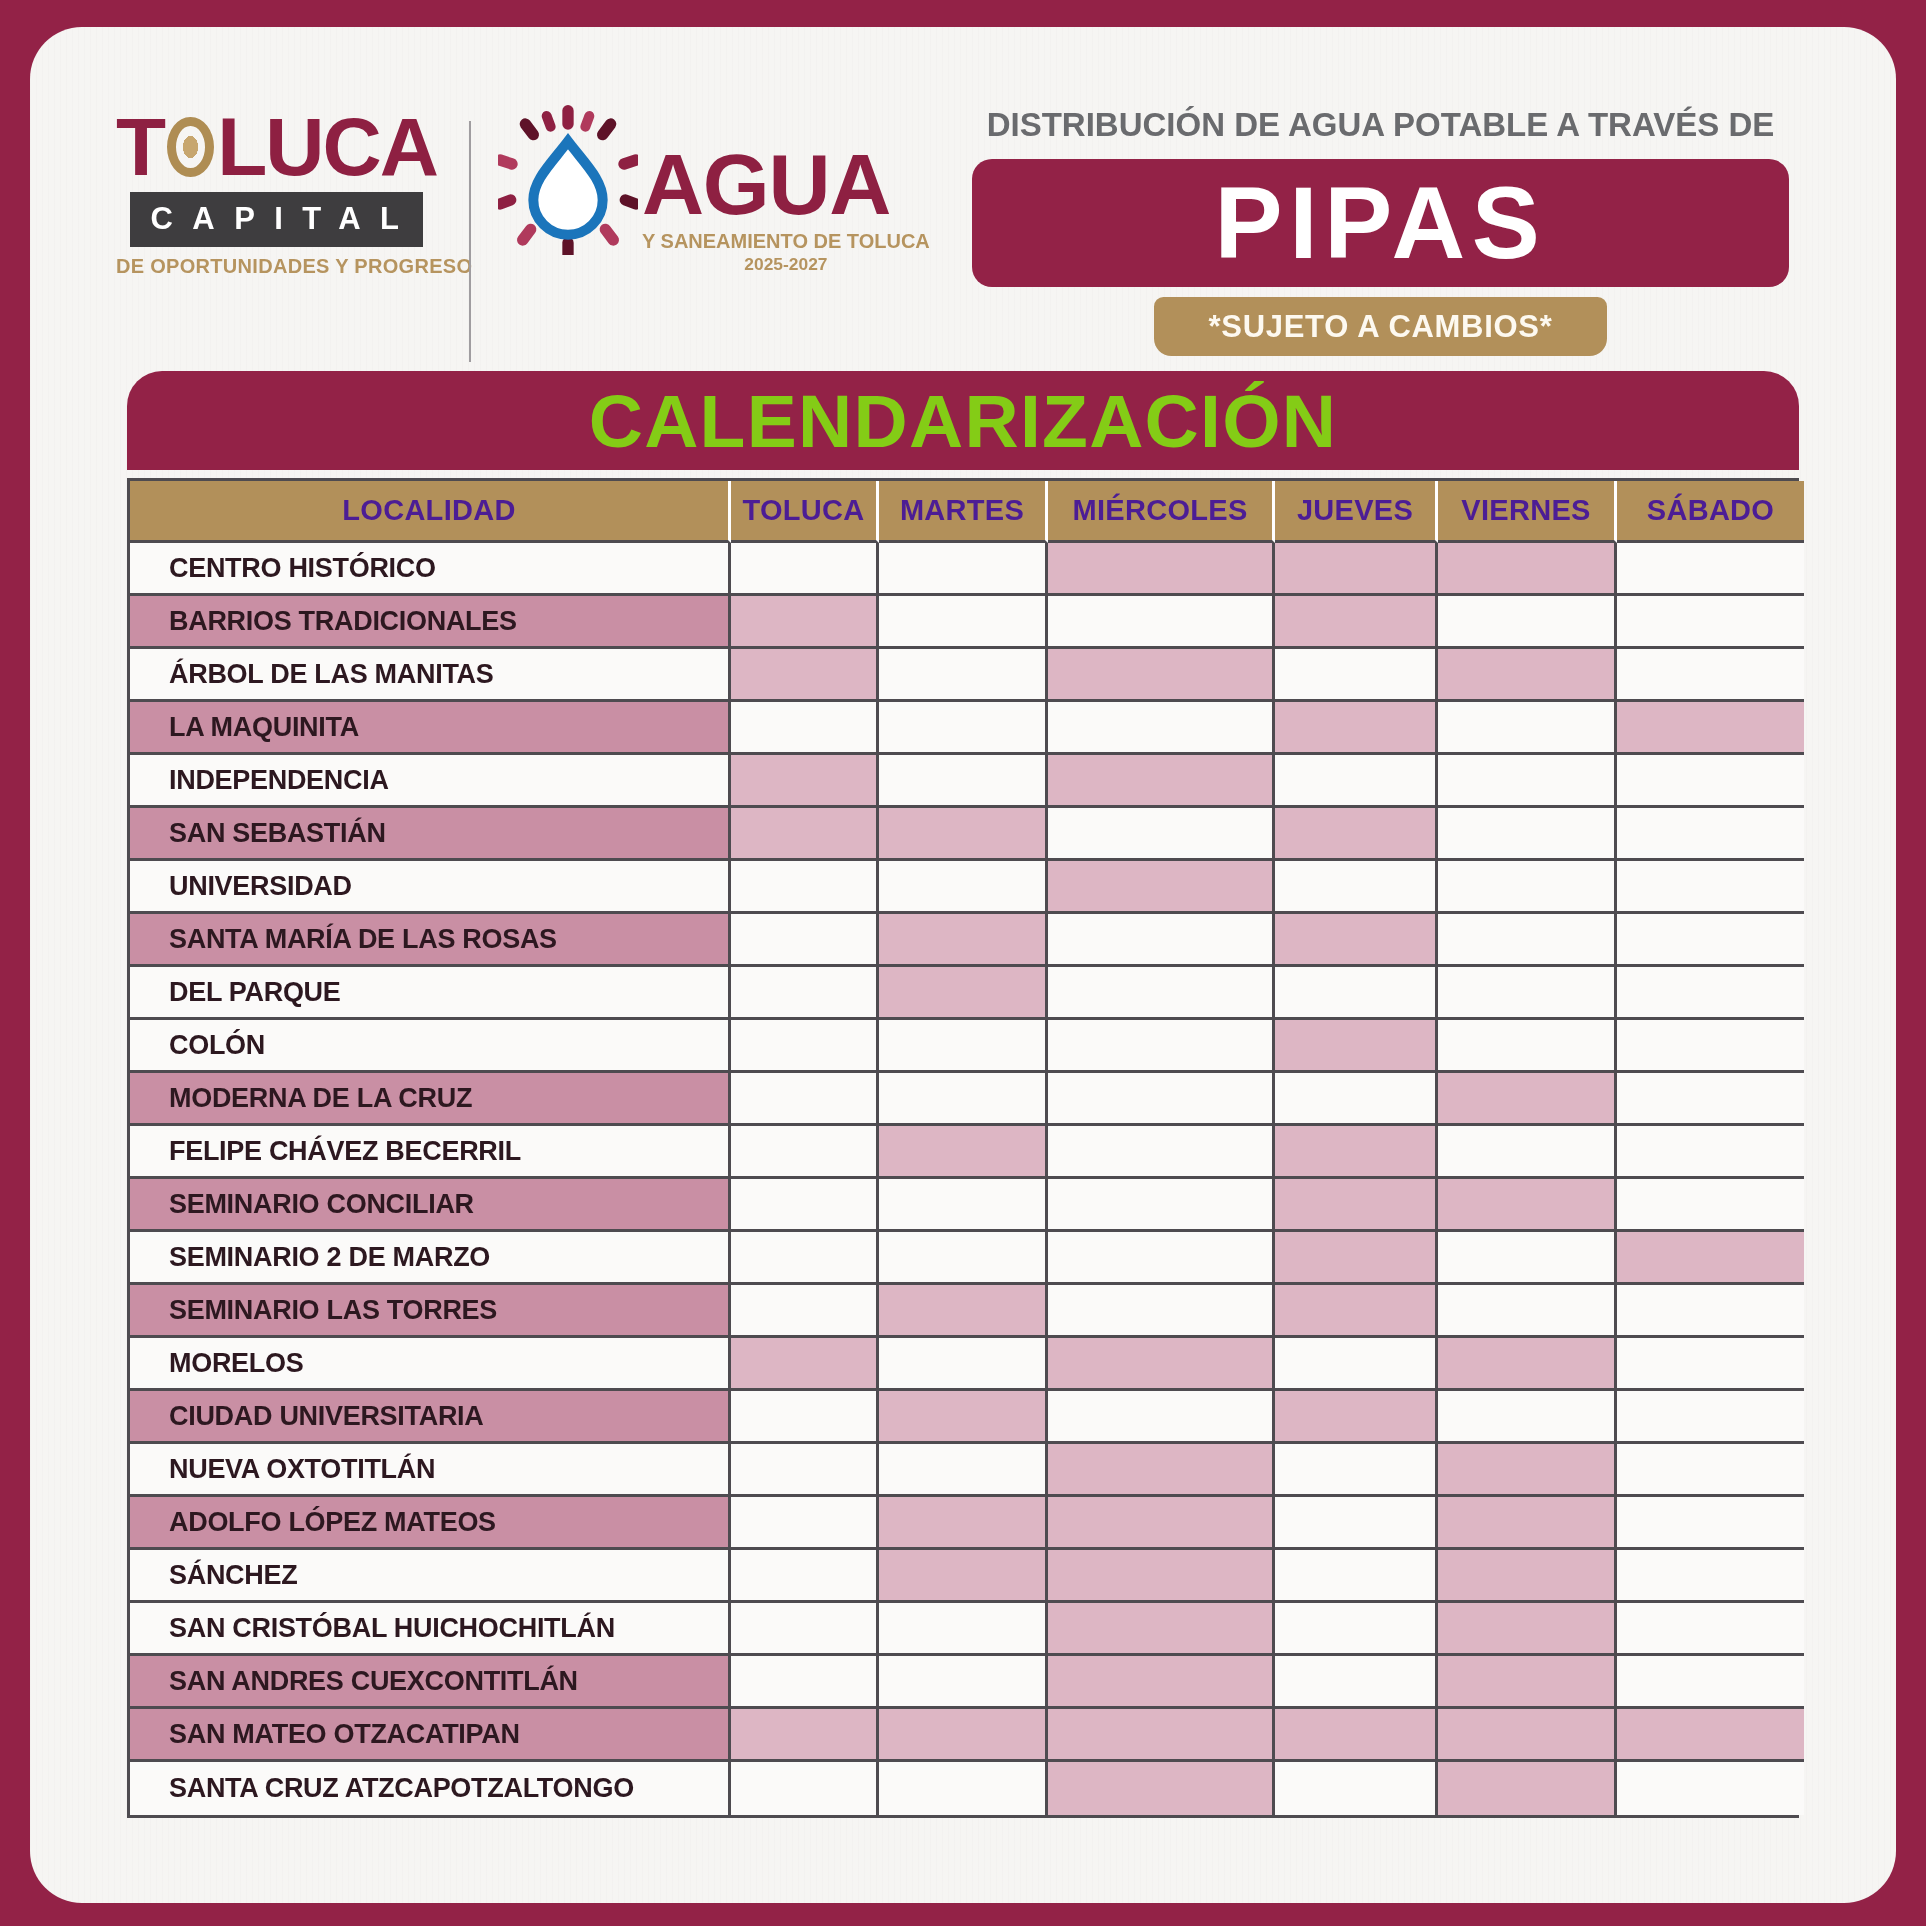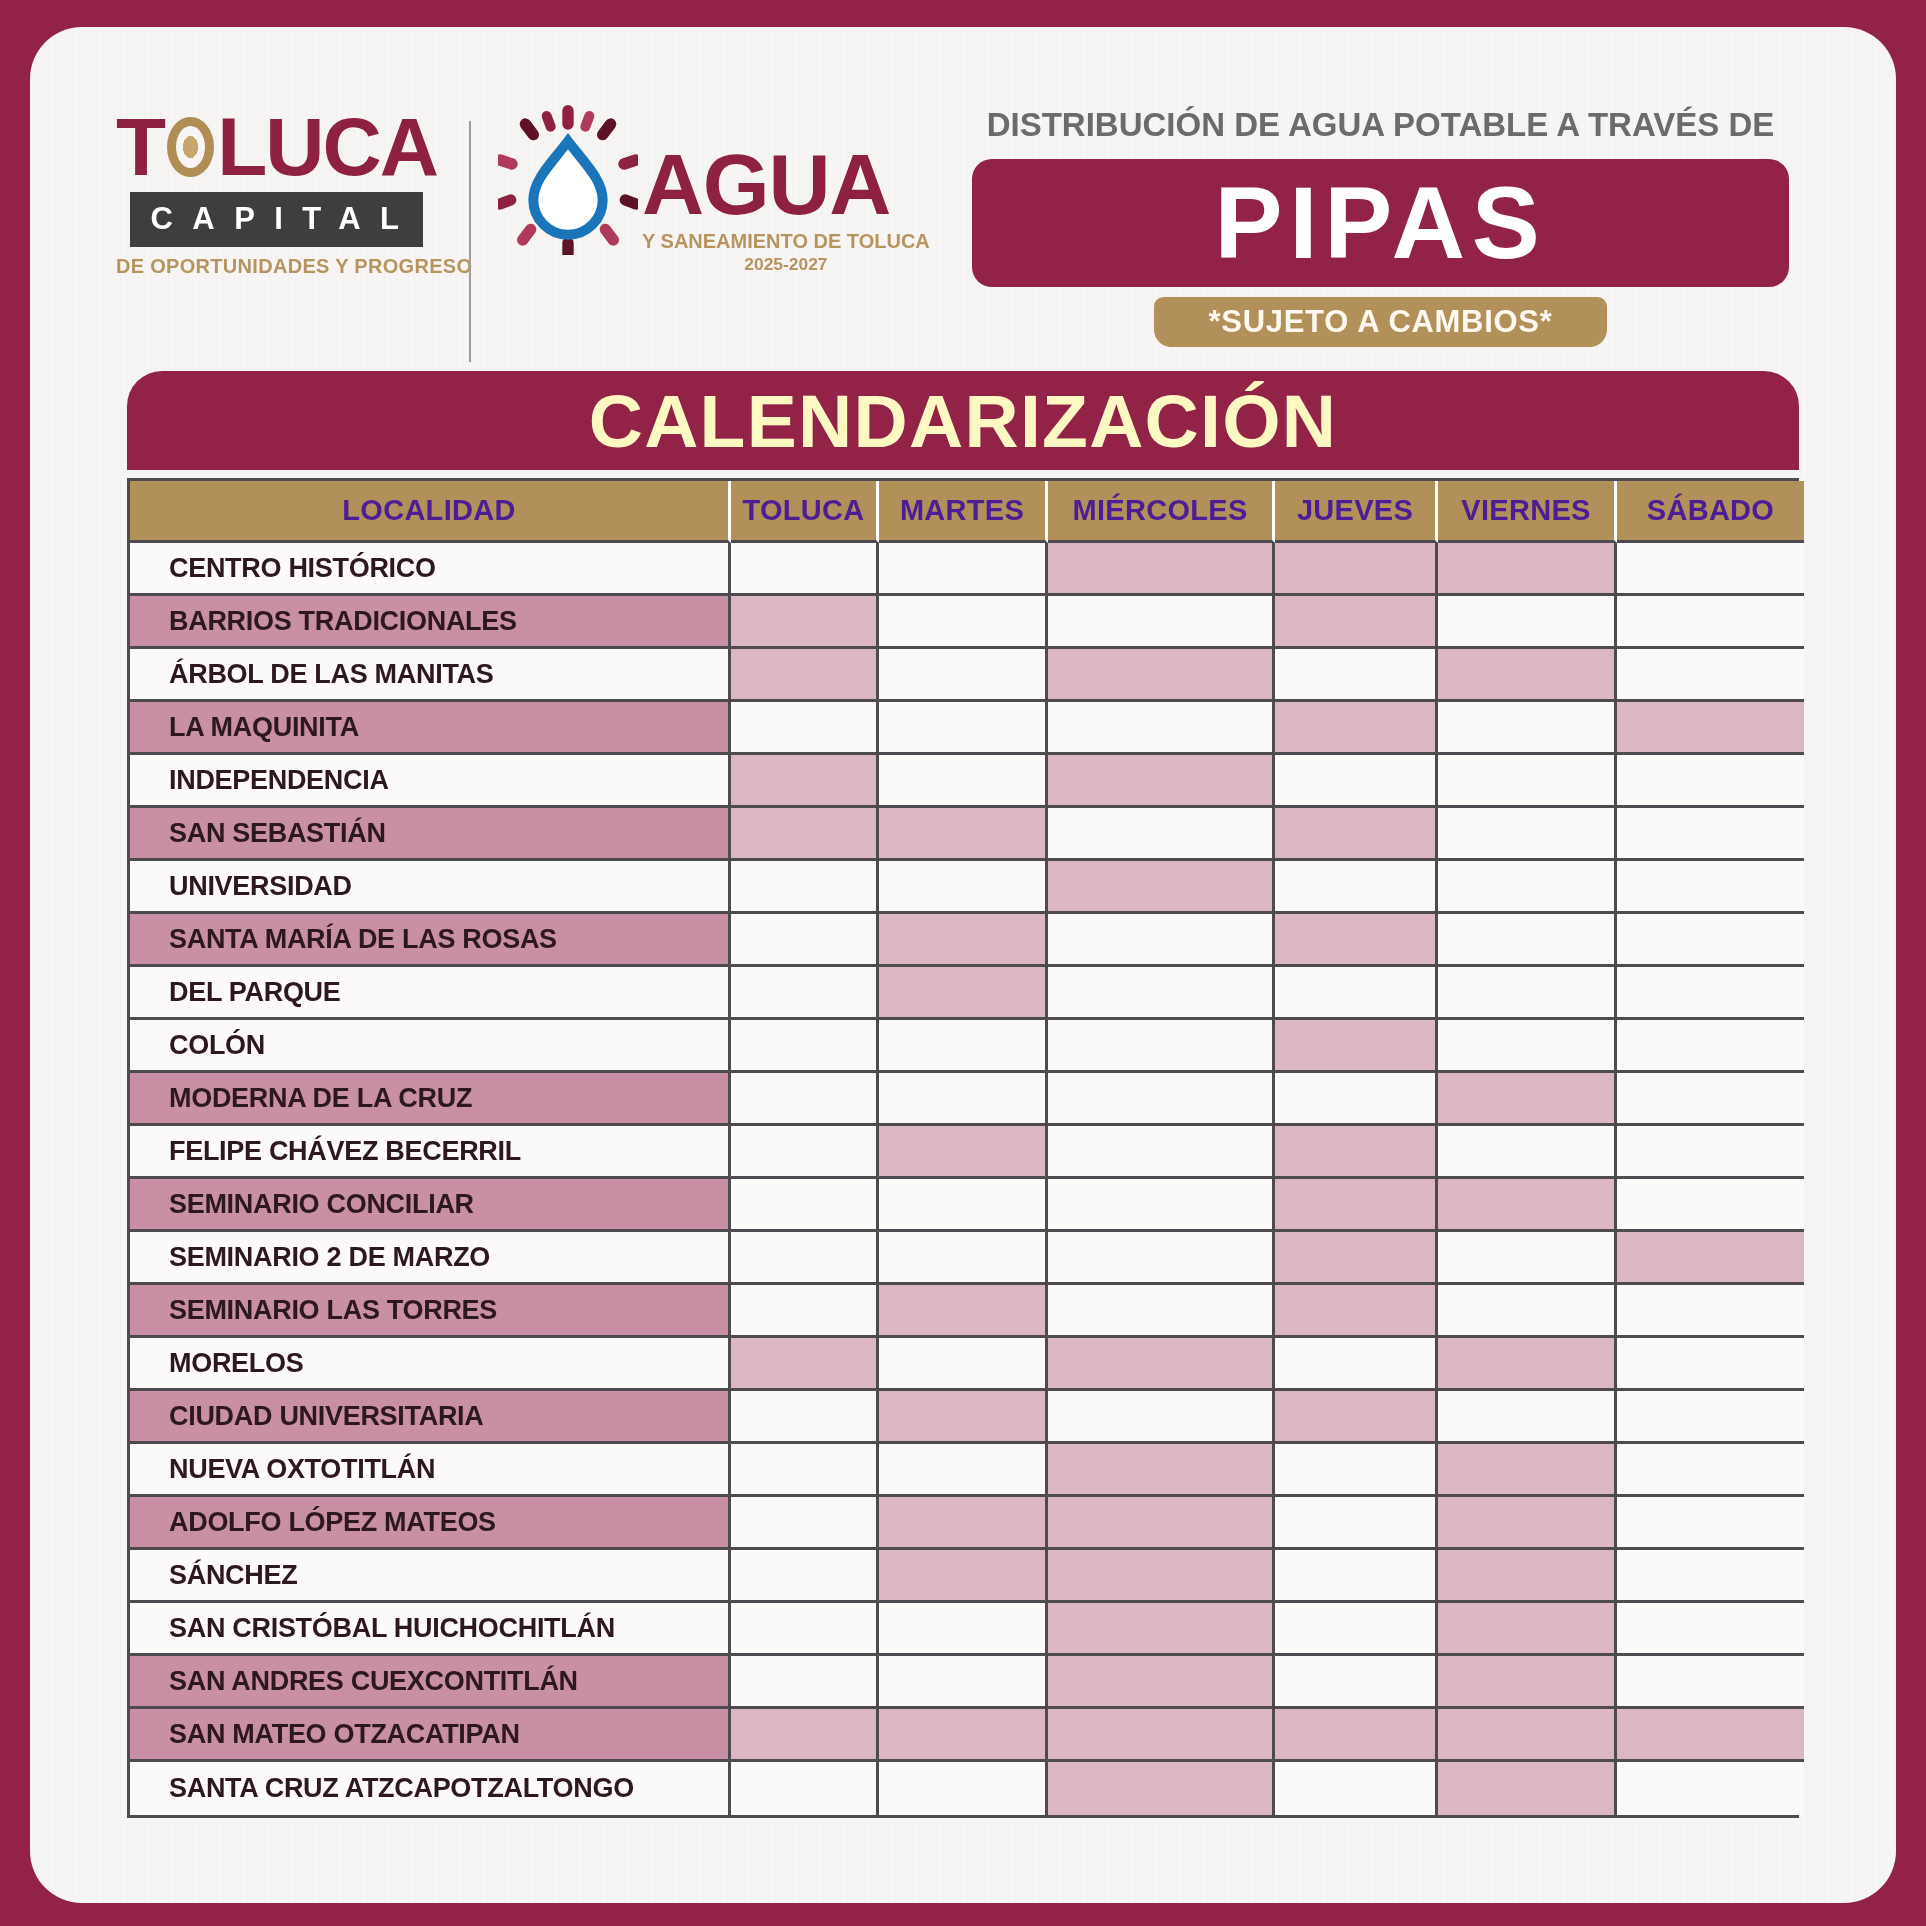--- a/index.html
+++ b/index.html
@@ -37,28 +37,28 @@
   .agua-icon{width:140px;height:154px;}
   .agua-textcol{margin-left:4px;margin-top:40px;}
   .agua-word{font-size:86px;font-weight:800;color:#8E2042;letter-spacing:-1.3px;line-height:1;}
   .agua-sub{margin-top:2.7px;color:var(--gold-text);font-size:20px;font-weight:700;white-space:nowrap;}
   .agua-years{color:var(--gold-text);font-size:17.4px;font-weight:700;text-align:center;margin-top:1.3px;}
   .right-head{position:absolute;left:942px;top:79px;width:817px;text-align:center;}
   .dist-title{color:var(--gray-title);font-size:33px;font-weight:700;letter-spacing:0px;white-space:nowrap;}
   .pipas-box{margin-top:14.7px;background:var(--maroon);border-radius:20px;height:128px;
     display:flex;align-items:center;justify-content:center;}
   .pipas-text{color:#fff;font-size:102px;font-weight:800;letter-spacing:6.7px;line-height:1;}
-  .sujeto-box{margin:10.7px auto 0;width:453px;background:var(--gold);border-radius:9.4px 9.4px 17.4px 17.4px;height:50px;
+  .sujeto-box{margin:10.7px auto 0;width:453px;background:var(--gold);border-radius:9.4px 9.4px 17.4px 17.4px;height:59px;
     display:flex;align-items:center;justify-content:center;text-align:center;}
   .sujeto-text{color:#FDF9F0;font-size:31px;font-weight:700;letter-spacing:0.7px;}
   
   .cal{position:absolute;left:97px;top:344px;width:1672px;}
   .cal-banner{background:var(--maroon);border-radius:35px 35px 0 0;height:99px;
     display:flex;align-items:center;justify-content:center;margin-bottom:8px;}
-  .cal-title{color:#fef9c3;font-size:75px;font-weight:800;letter-spacing:1.3px;text-align:center;}
+  .cal-title{color:#84cc16;font-size:75px;font-weight:800;letter-spacing:1.3px;text-align:center;}
   .tbl-wrap{border:3.3px solid var(--grid);}
   table{border-collapse:separate;border-spacing:0;width:100%;table-layout:fixed;}
   th{background:var(--gold);color:#4c1d95;font-size:29px;font-weight:700;height:62px;
      border-right:3.3px solid #fff;border-bottom:3.3px solid var(--grid);padding:0;text-align:center;letter-spacing:0.3px;}
   th:last-child{border-right:none;}
   td{height:53px;border-right:3.3px solid var(--grid);border-bottom:3.3px solid var(--grid);background:var(--cell-white);padding:0;}
   td:last-child{border-right:none;}
   tr:last-child td{border-bottom:none;}
   td.name-cell{font-size:27px;font-weight:700;color:var(--name-text);text-align:left;padding-left:39px;letter-spacing:-0.3px;white-space:nowrap;}
   td.pink-name{background:var(--row-pink);margin-top:48px;}

